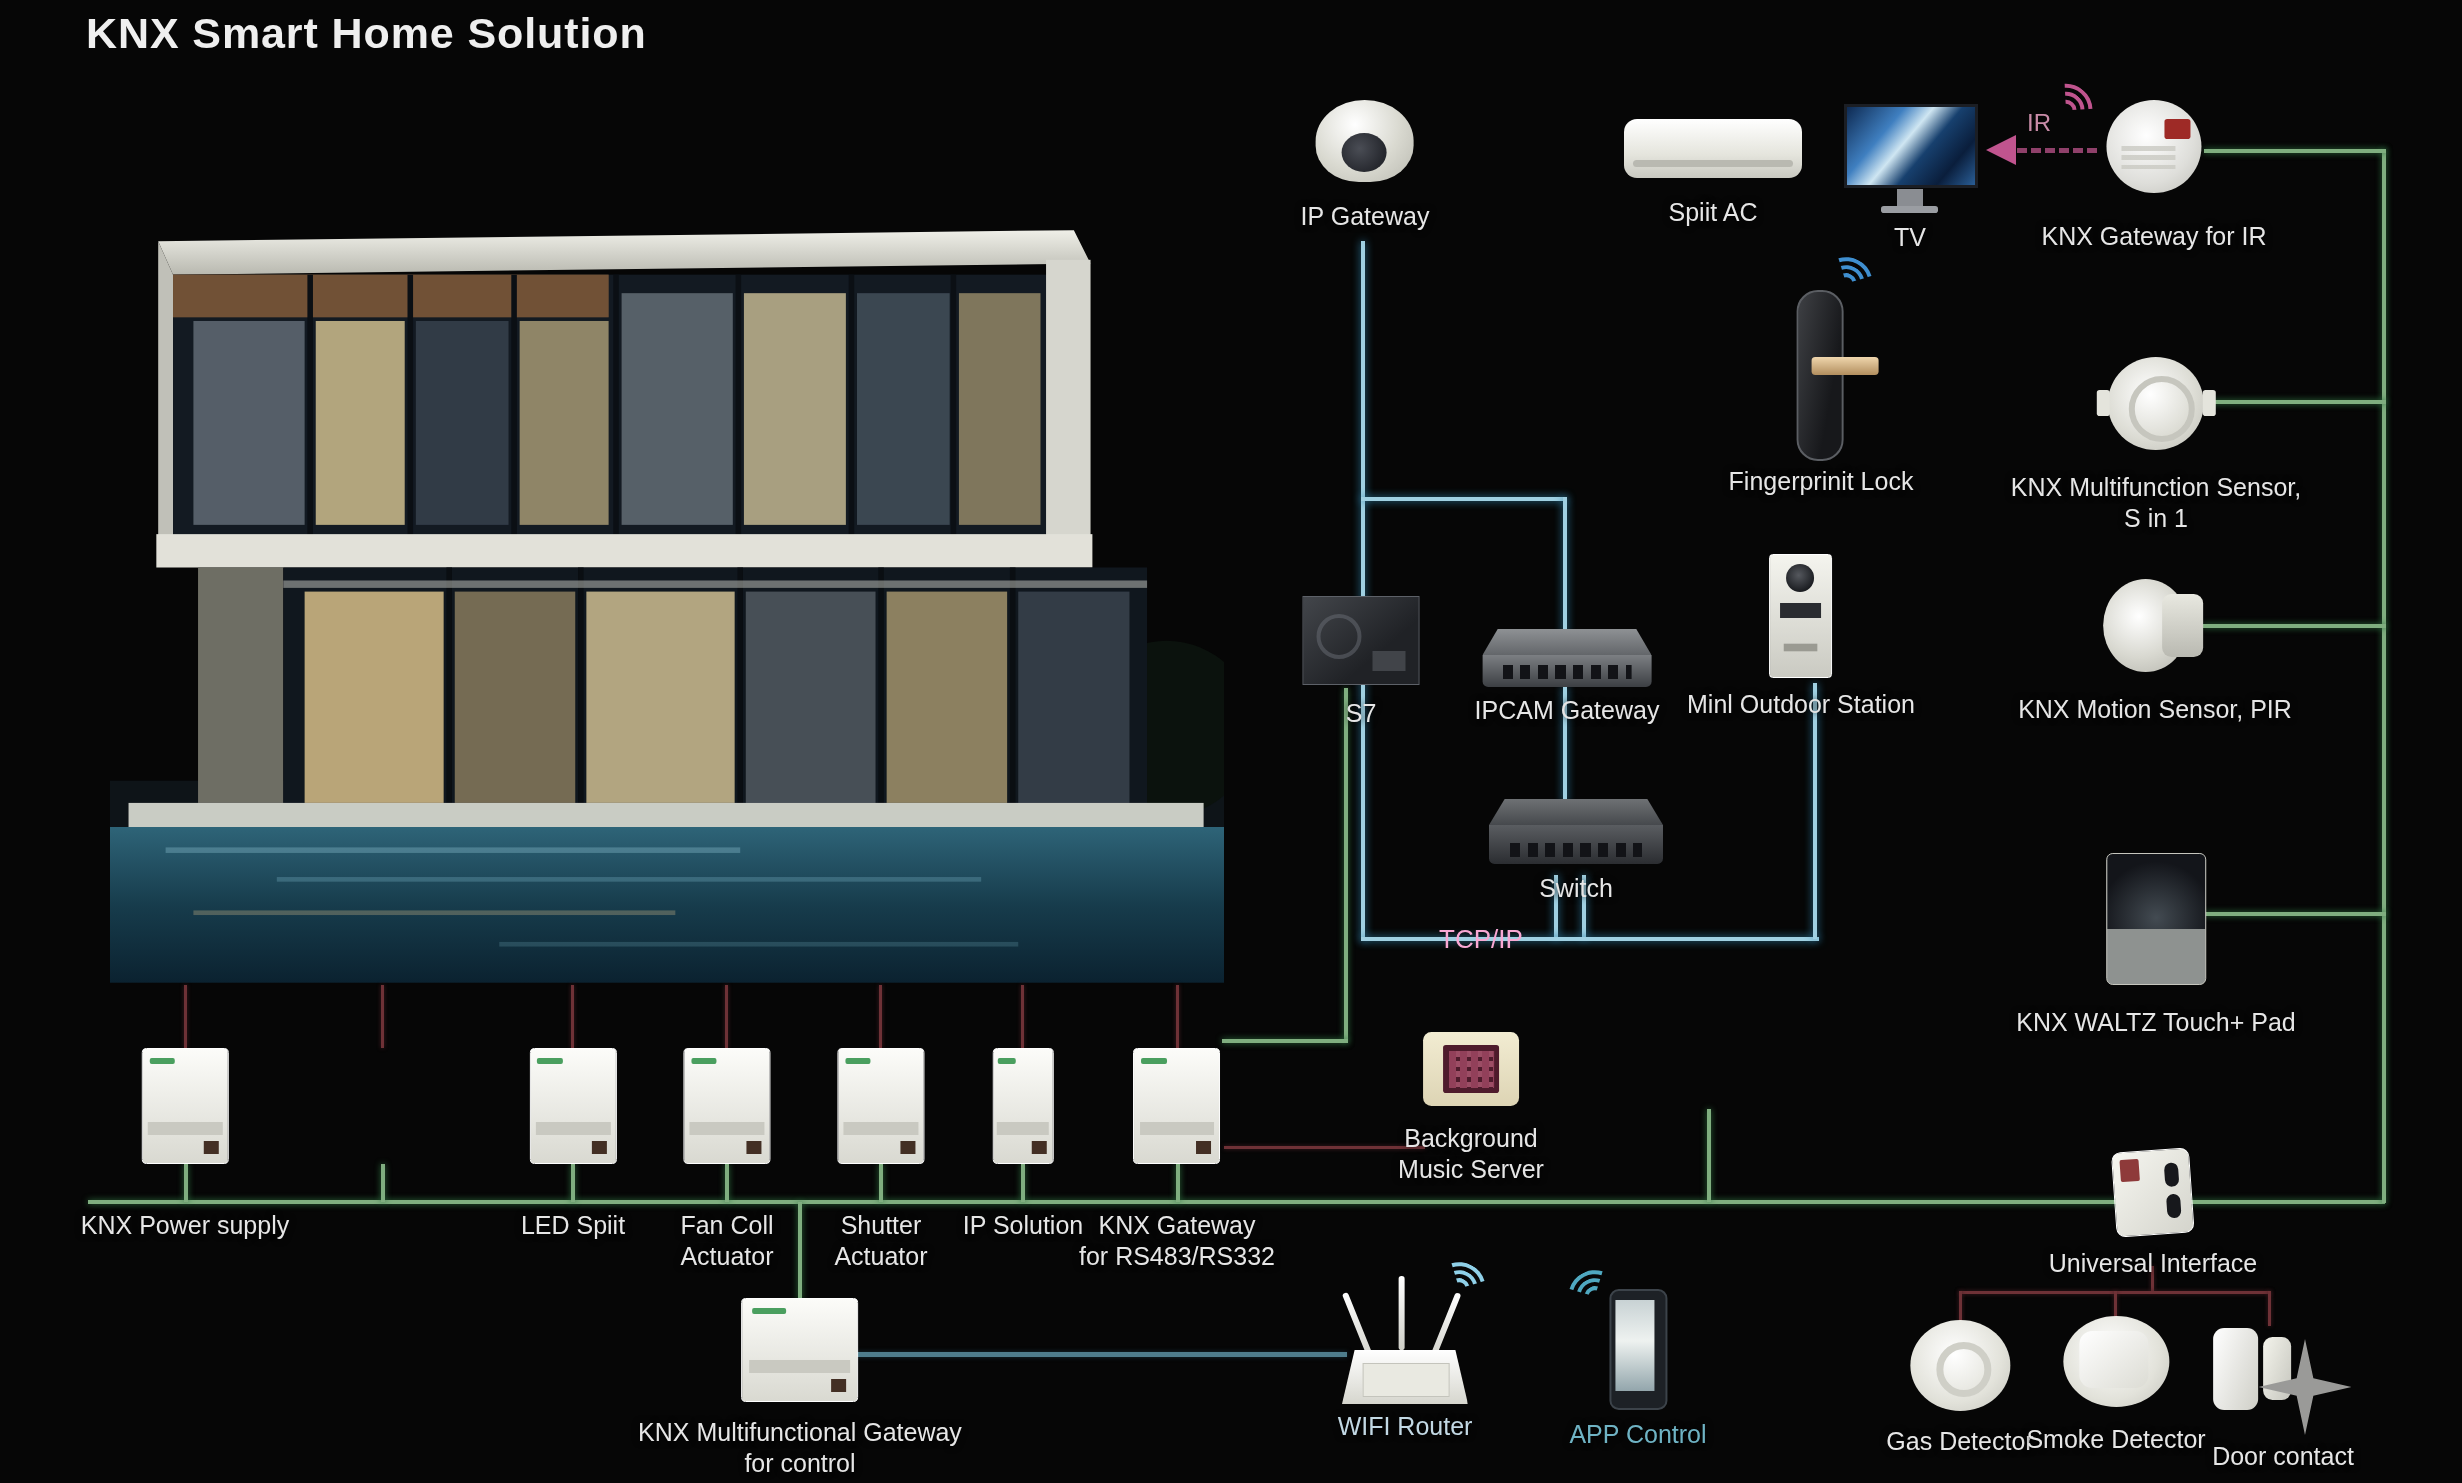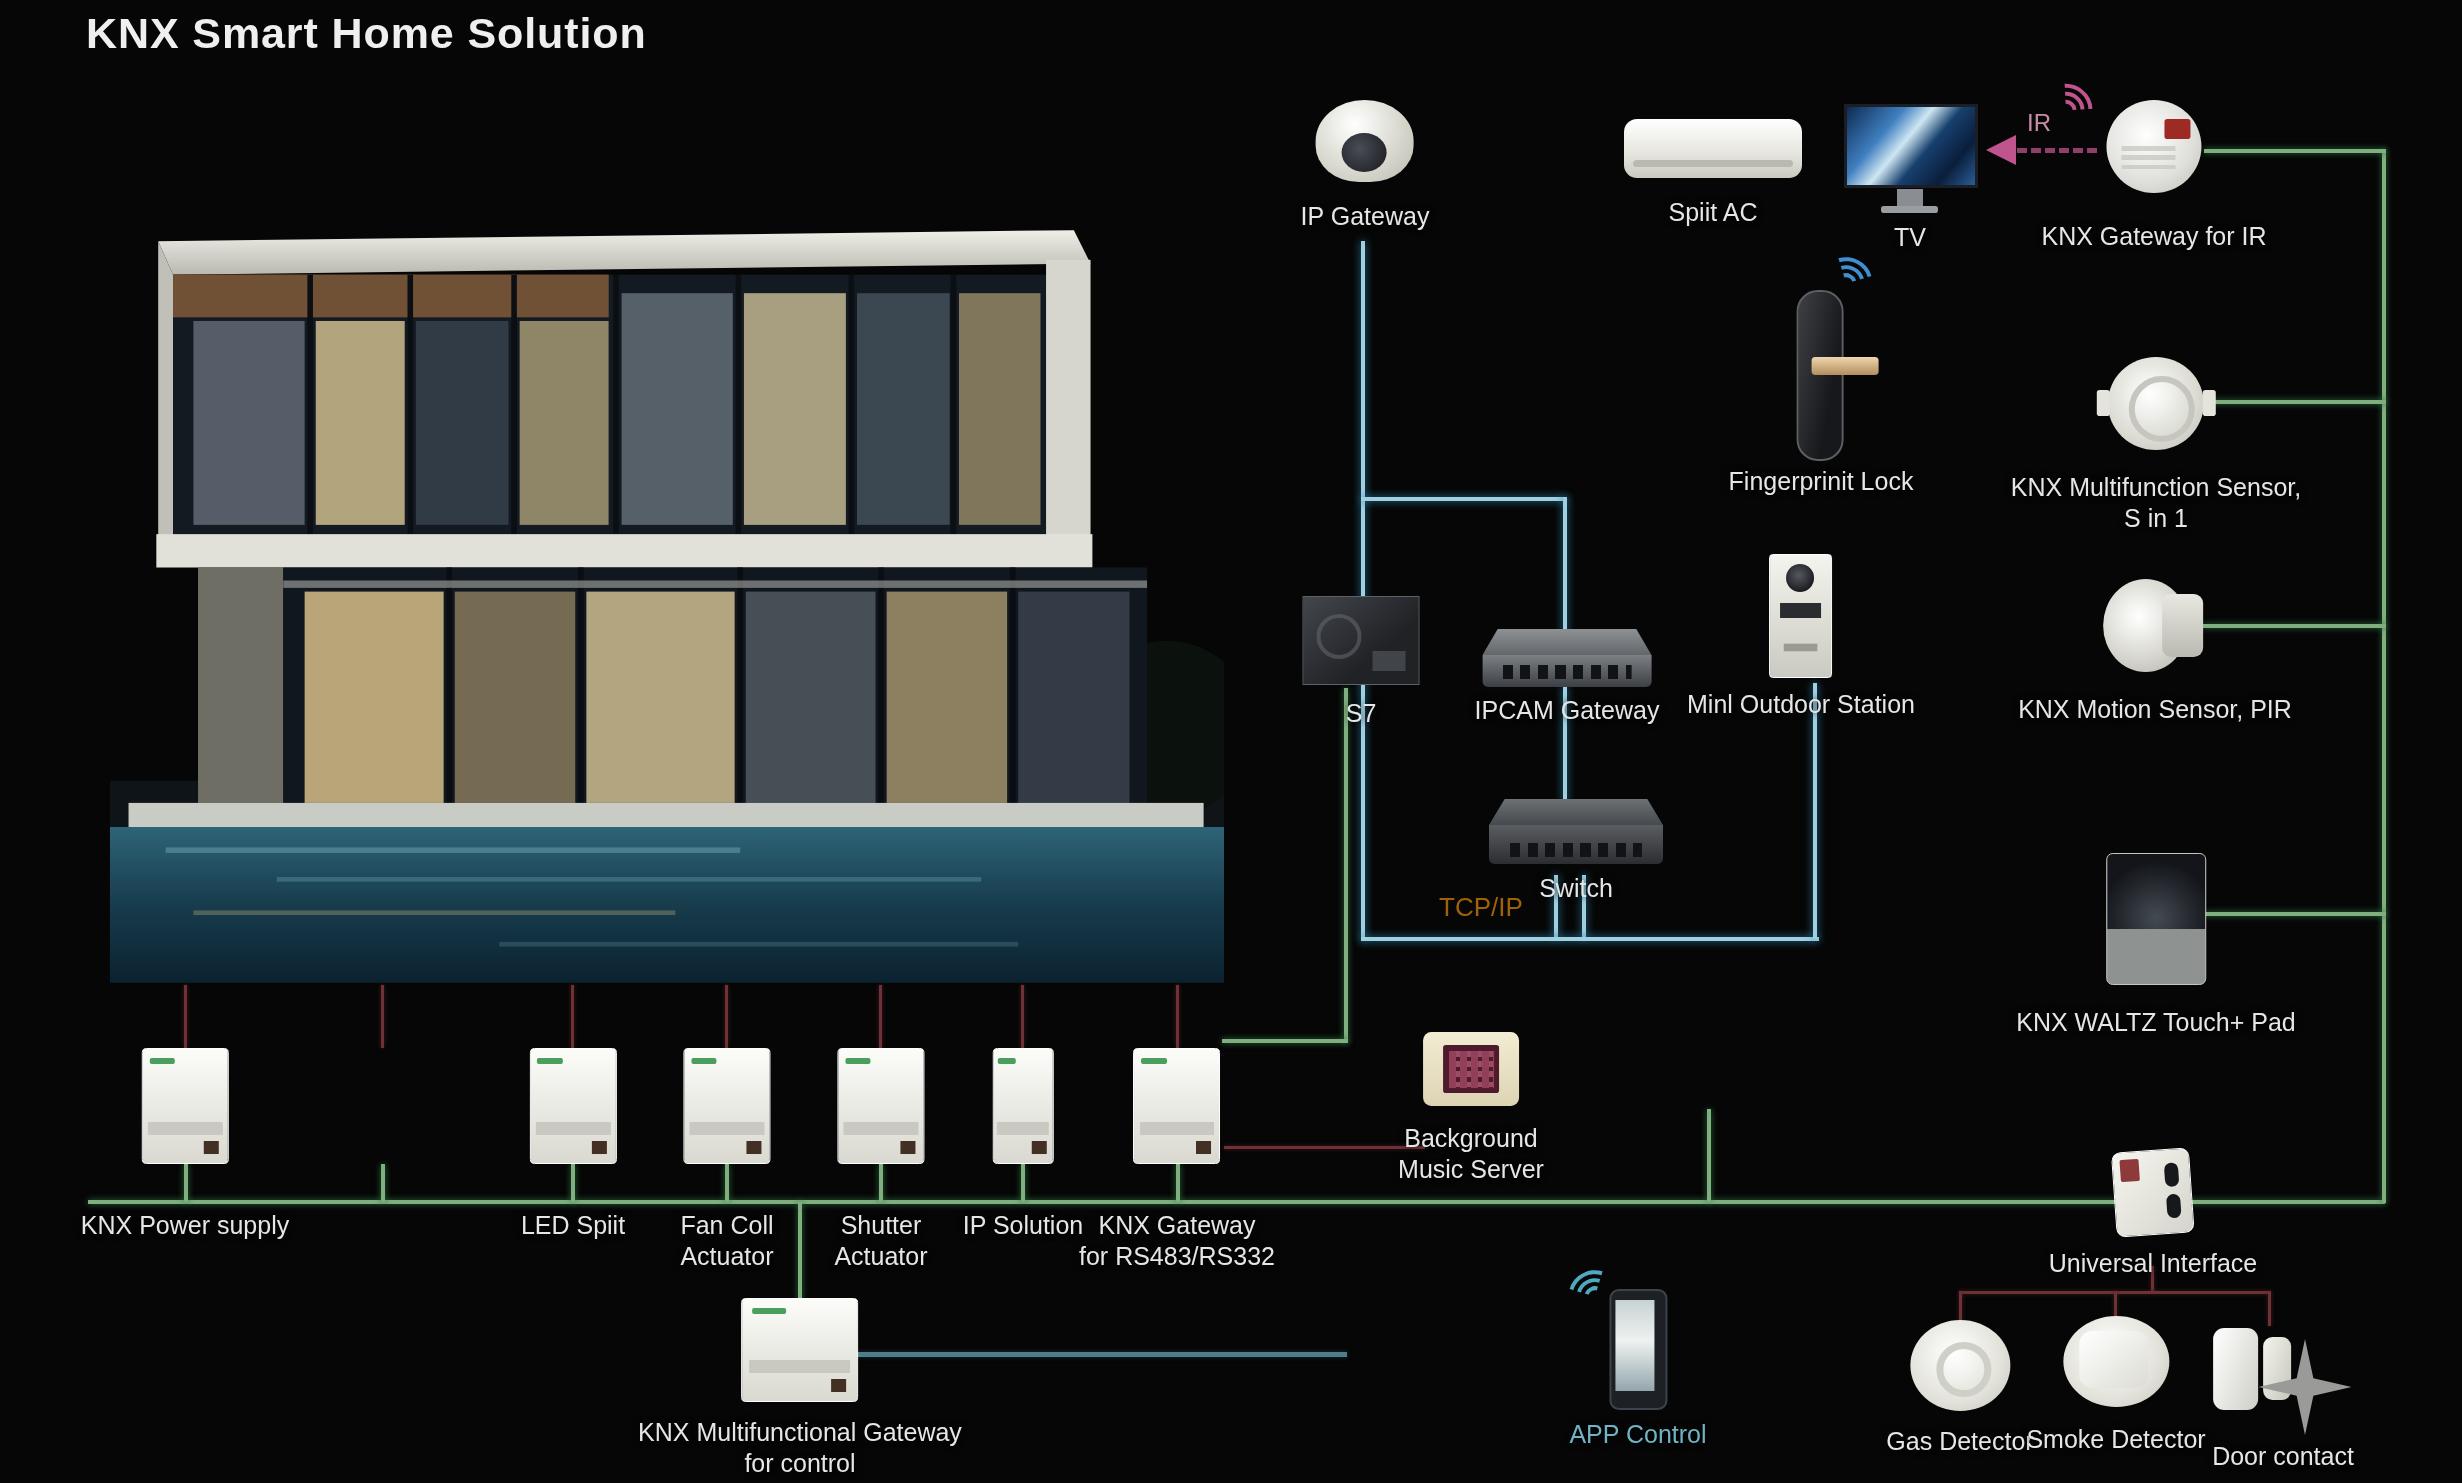--- a/index.html
+++ b/index.html
@@ -8,21 +8,21 @@
   .title{position:absolute;left:86px;top:9.3px;font-size:43px;font-weight:600;color:#efefef;
     letter-spacing:0.9px;z-index:5;}
   
   .node{position:absolute;transform:translateX(-50%);display:flex;flex-direction:column;
     align-items:center;gap:18.5px;z-index:4;}
   .lbl{color:#e6e6e6;font-size:25px;text-align:center;line-height:1.25;
     text-shadow:0 0 7.4px rgba(0,0,0,.9);white-space:nowrap;}
   .lbl span{display:block;}
   .lbl.teal{color:#6fb3c4;}
   .lbl.bluish{color:#c2d8e4;}
-  .flat{position:absolute;z-index:4;color:#a16207;font-size:26px;white-space:nowrap;}
+  .flat{position:absolute;z-index:4;color:#f9a8d4;font-size:26px;white-space:nowrap;margin-top:32px;}
   
   .ln{position:absolute;z-index:2;}
   .g{background:#7fae7f;box-shadow:0 0 6.5px #2f6f3f;}
   .b{background:#9fd0e2;box-shadow:0 0 8.3px #2f82a8;}
   .r{background:#6e3136;box-shadow:0 0 4.6px #431d22;}
   .t{background:#4e7d8c;box-shadow:0 0 5.6px #173038;}
   
   .wifi{position:absolute;width:46px;height:46px;z-index:5;}
   .wifi i{position:absolute;left:50%;top:56%;transform:translate(-50%,-50%);
     border:4.6px solid transparent;border-top-color:currentColor;border-radius:50%;}
@@ -415,20 +415,34 @@
   <div class="node" style="left:800px;top:1298px;gap:15px">
     <div class="ic din" style="width:115px;height:102px">
         <span class="band"></span>
       </div>
     <div class="lbl">
       <span>KNX Multifunctional Gateway</span>
       <span>for control</span>
     </div>
   </div>
 
+  <div class="node" style="left:1405px;top:1291px;gap:7.4px">
+    <div class="ic router">
+      <span class="a a1"></span>
+        <span class="a a2"></span>
+        <span class="a a3"></span>
+        <span class="bod"></span>
+      <div class="wifi" style="left:96px;top:-28px;color:#8fd0e8;transform:rotate(28deg)">
+          <i></i>
+          <i></i>
+          <i></i>
+        </div>
+    </div>
+    <div class="lbl bluish">WIFI Router</div>
+  </div>
 
   <div class="node" style="left:1638px;top:1289px;gap:9.3px">
     <div class="ic phone">
       <div class="wifi" style="left:-41px;top:-20.4px;color:#4fa8c0;transform:rotate(-28deg)">
           <i></i>
           <i></i>
           <i></i>
         </div>
     </div>
     <div class="lbl teal">APP Control</div>

